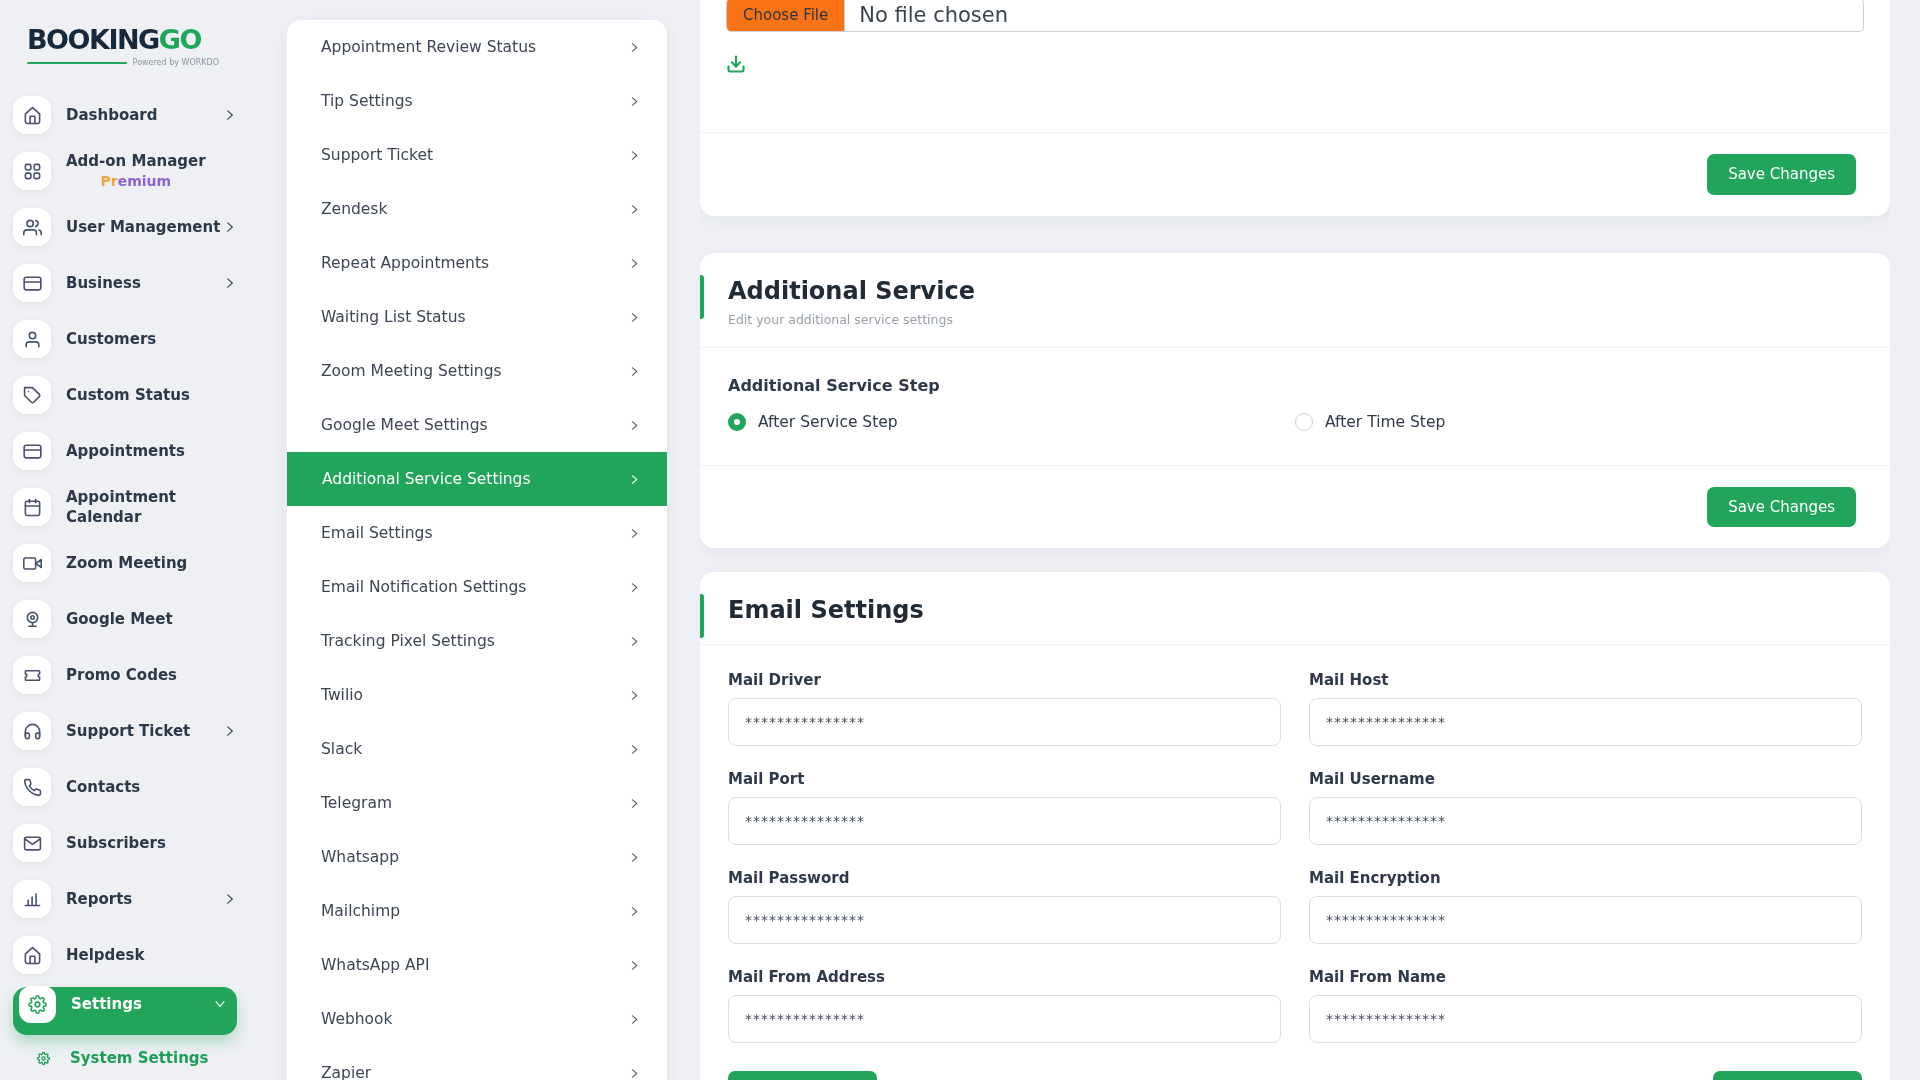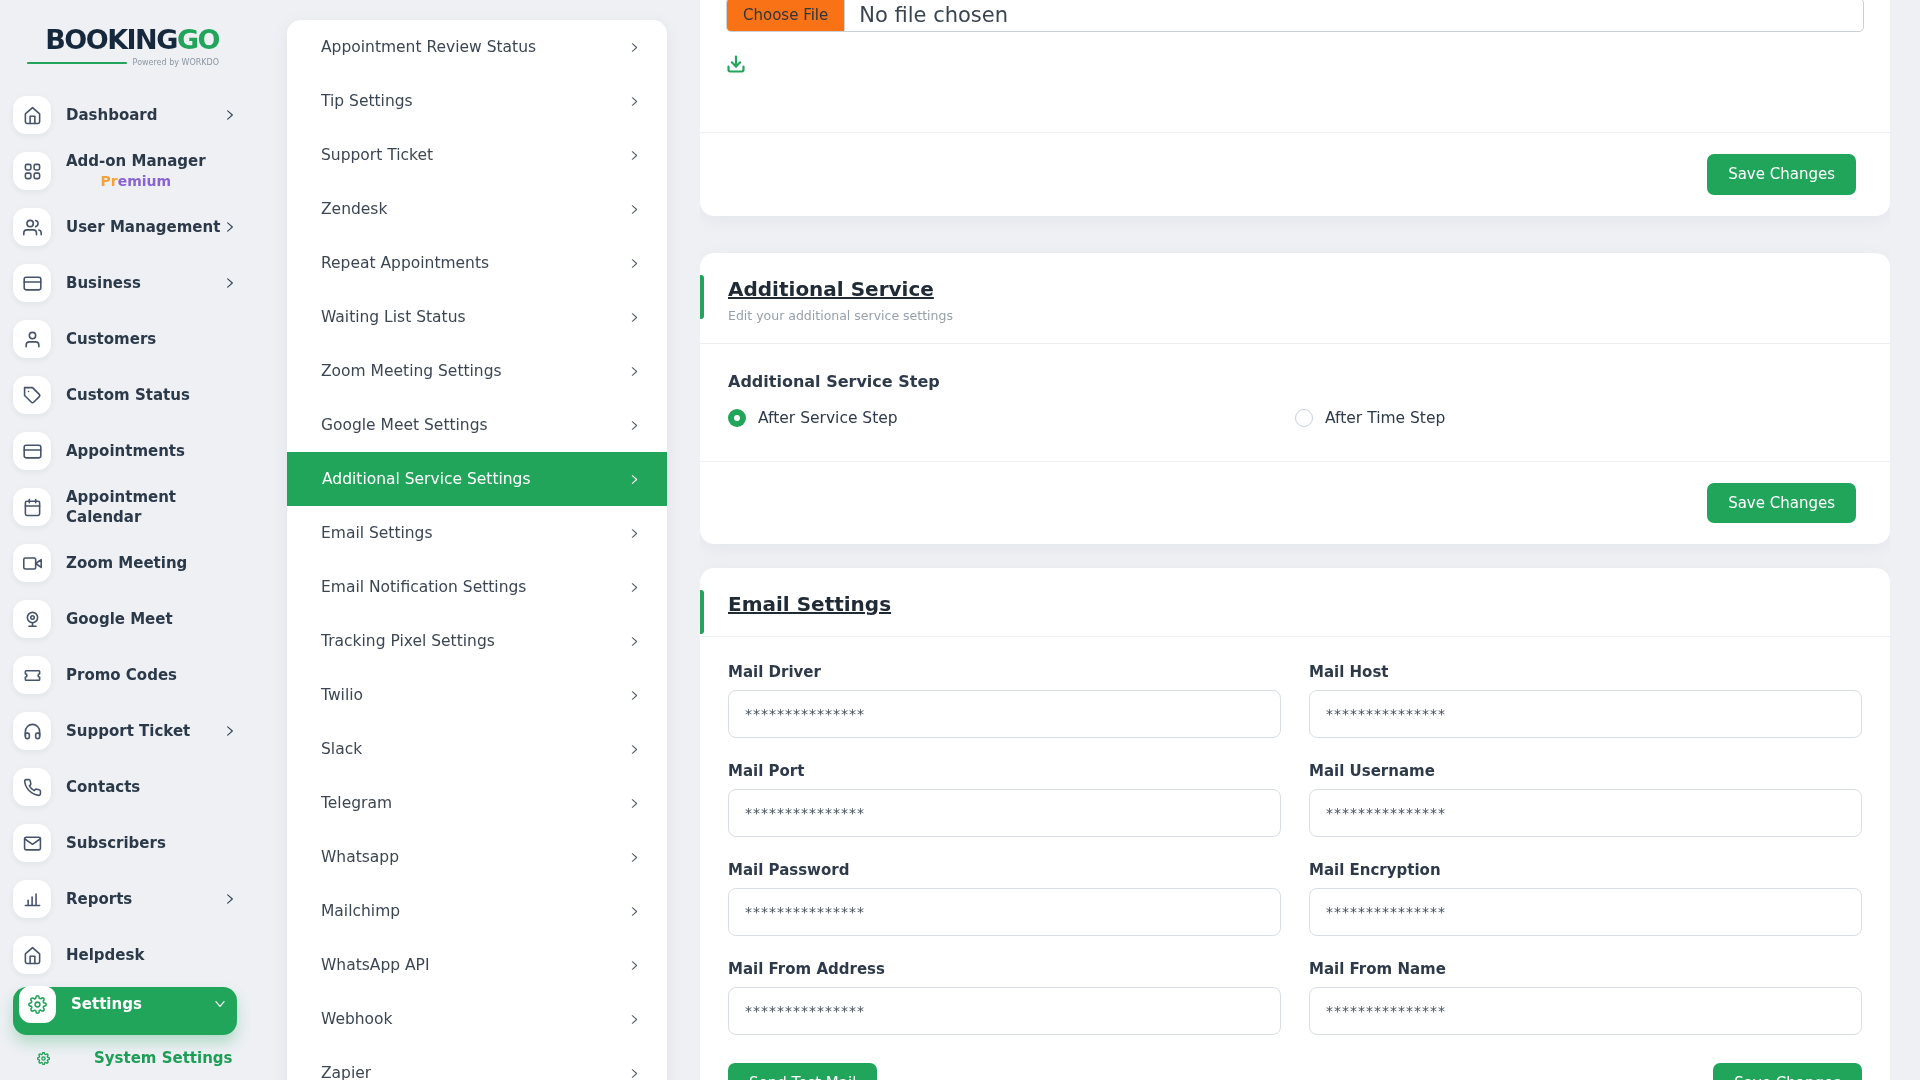--- a/index.html
+++ b/index.html
@@ -7,21 +7,21 @@
   body {
     width:1920px; height:1080px; overflow:hidden;
     background:#eef0f4;
     font-family:"DejaVu Sans","Liberation Sans",sans-serif;
     color:#2c3a4d;
   }
   .app { display:flex; width:100%; height:100%; }
 
   
   .sidebar { flex:0 0 250px; width:250px; padding:0 13px; }
-  .logo { padding:24px 0 0 14px; width:206px;text-align:right; }
+  .logo { padding:24px 0 0 14px; width:206px; }
   .logo-text { font-size:27px; font-weight:bold; letter-spacing:-1.5px; color:#16283c; white-space:nowrap; }
   .logo-go { color:#21a55a; }
   .logo-underline-row { display:flex; align-items:center; margin-top:3px; }
   .logo-bar { flex:1; height:2px; background:#21a55a; border-radius:2px; }
   .powered { font-size:8px; color:#8b97a3; margin-left:6px; white-space:nowrap; }
   .side-nav { margin-top:20px; }
   .side-item { display:flex; align-items:center; min-height:56px; cursor:pointer; position:relative; }
   .icon-box {
     width:38px; height:38px; flex:0 0 38px; background:#ffffff; border-radius:13px;
     display:flex; align-items:center; justify-content:center;
@@ -32,21 +32,21 @@
   .premium { font-size:14px; font-weight:600; text-align:center; }
   .pm1 { color:#f0a33c; } .pm2 { color:#8a63d2; }
   .side-item .chev { margin-left:auto; width:14px; height:14px; color:#35425a; flex:0 0 14px; }
   .side-item.active {
     background:#21a55a; border-radius:14px; min-height:48px; height:48px; margin:4px 0;
     padding:0 10px 14px 6px; box-shadow:0 8px 14px rgba(33,165,90,.28);
   }
   .side-item.active .icon-box { width:37px; height:37px; flex-basis:37px; color:#21a55a; border-radius:12px; box-shadow:none; }
   .side-item.active .side-label { color:#ffffff; }
   .side-item.active .chev { color:#ffffff; }
-  .side-footer-link { display:flex; align-items:center; margin:14px 0 0 24px; color:#1d9e56; font-weight:600; font-size:15px; cursor:pointer;gap:24px; }
+  .side-footer-link { display:flex; align-items:center; margin:14px 0 0 24px; color:#1d9e56; font-weight:600; font-size:15px; cursor:pointer; }
   .side-footer-link .ic { width:13px; height:13px; margin-right:20px; stroke-width:2.4; }
 
   
   .submenu { flex:0 0 380px; width:380px; margin:20px 0 0 37px; }
   .submenu-card { background:#fff; border-radius:14px; box-shadow:0 4px 18px rgba(25,39,60,.06); overflow:hidden; height:1120px; }
   .sub-item { display:flex; align-items:center; height:54px; padding:0 26px 0 34px; font-size:15.5px; color:#3c4653; cursor:pointer; }
   .sub-item .chev { margin-left:auto; width:13px; height:13px; color:#535e6b; flex:0 0 13px; }
   .sub-item.active { background:#21a55a; color:#fff;padding-left:35px; }
   .sub-item.active .chev { color:#fff; }
 
@@ -61,21 +61,21 @@
   .download-link { display:inline-block; margin-top:22px; color:#21a55a; cursor:pointer; line-height:0; }
   .download-link .ic { width:20px; height:20px; stroke-width:2.6; }
   .card-footer { border-top:1px solid #edf0f2; padding:21px 34px; display:flex; justify-content:flex-end; }
   .btn {
     background:#21a55a; color:#fff; font-size:15px; font-weight:500; border:none; border-radius:7px;
     padding:12px 21px; cursor:pointer; font-family:inherit; line-height:1.1;
   }
   .card.additional { margin-top:37px; }
   .card-header { position:relative; padding:24px 28px 20px; }
   .accent-bar { position:absolute; left:0; top:22px; width:4px; height:44px; background:#21a55a; border-radius:0 3px 3px 0; }
-  .card-title { font-size:20px; font-weight:bold; color:#212b36;text-decoration:underline; }
+  .card-title { font-size:24px; font-weight:bold; color:#212b36; }
   .card-sub { font-size:12.5px; color:#96a0ab; margin-top:7px; }
   .hdr-divider { border-top:1px solid #edf0f2; }
   .as-body { padding:28px 28px 34px; }
   .step-label { font-size:16px; font-weight:600; color:#2e3a49; }
   .radio-row { display:flex; margin-top:18px; }
   .radio-opt { display:flex; align-items:center; flex:0 0 50%; cursor:pointer; }
   .radio { width:18px; height:18px; border-radius:50%; border:1.5px solid #c9d1d9; background:#fff; position:relative; flex:0 0 18px; }
   .radio.checked { border:none; background:#21a55a; }
   .radio.checked::after { content:""; position:absolute; left:6px; top:6px; width:6px; height:6px; border-radius:50%; background:#fff; }
   .radio-label { margin-left:12px; font-size:15.5px; color:#2e3a49; }

